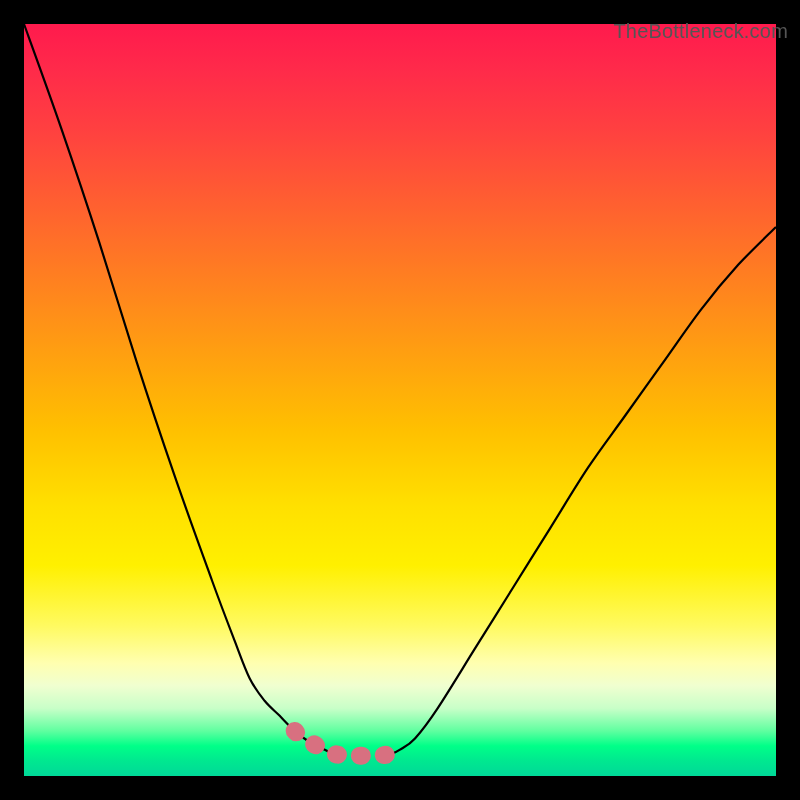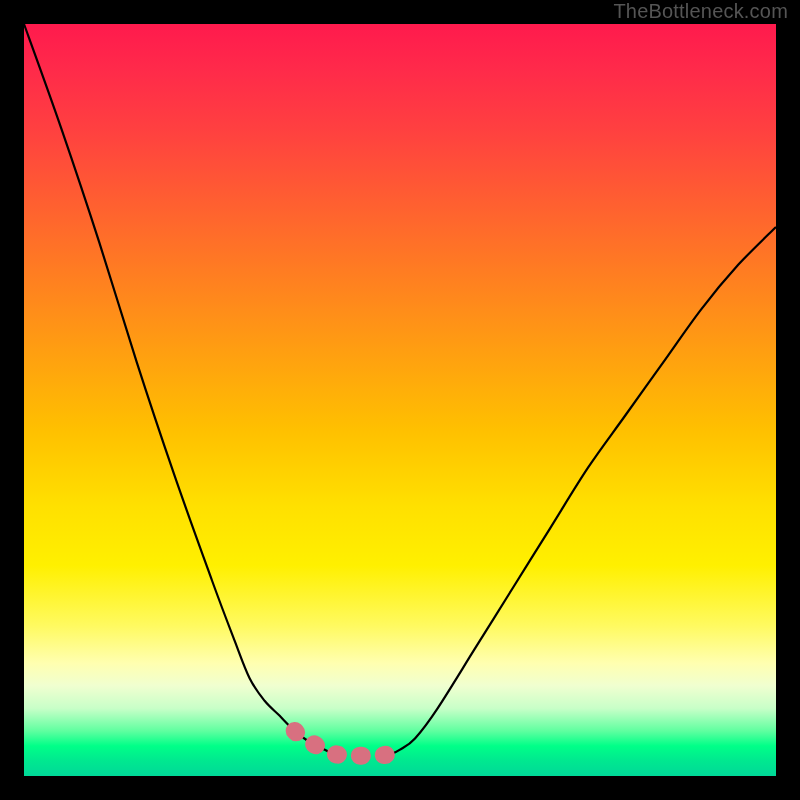--- a/index.html
+++ b/index.html
@@ -6,21 +6,21 @@
   body {
     width: 800px;
     height: 800px;
     background: #000;
     position: relative;
     font-family: Arial, sans-serif;
     overflow: hidden;
   }
   .watermark {
     position: absolute;
-    top: 0;
+    top: 20px;
     right: 12px;
     color: #555;
     font-size: 20px;
     font-weight: 500;
     z-index: 10;
     letter-spacing: 0.2px;
   }
   .plot-area {
     position: absolute;
     left: 24px;

